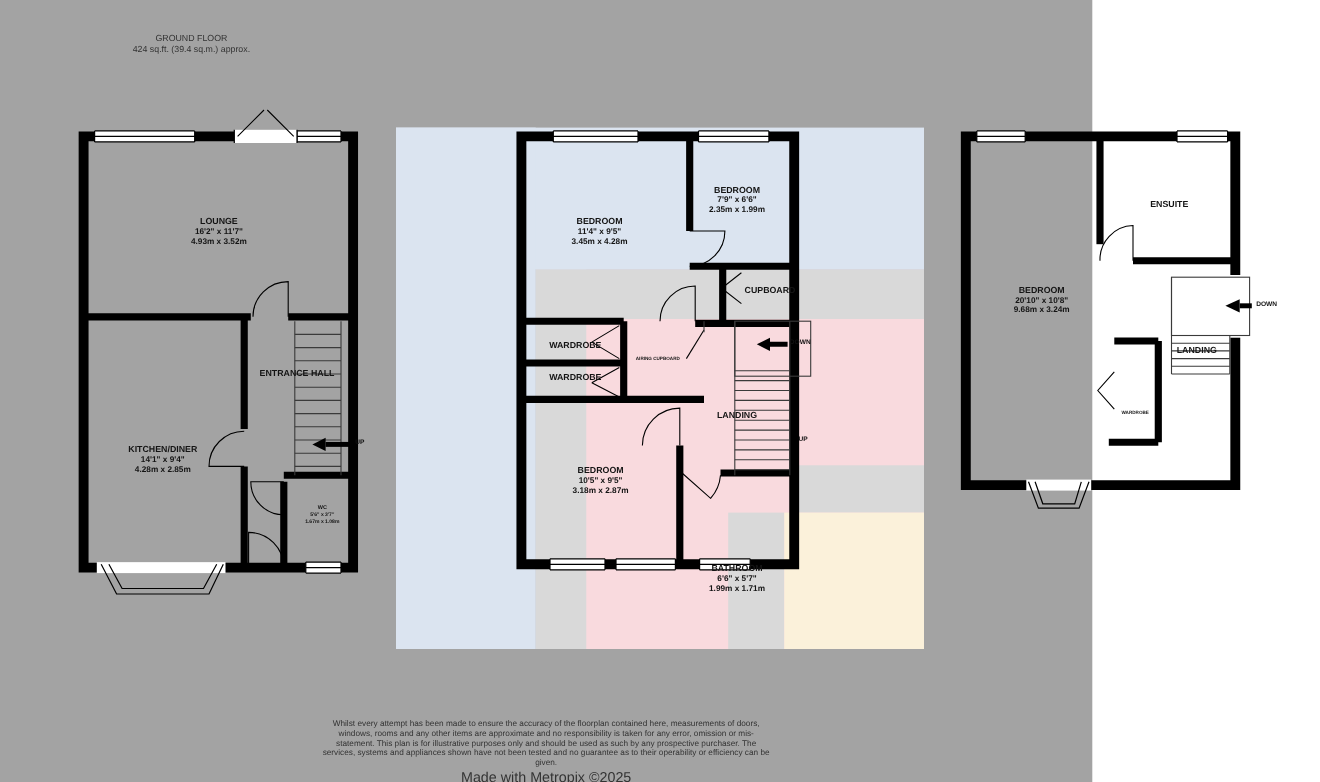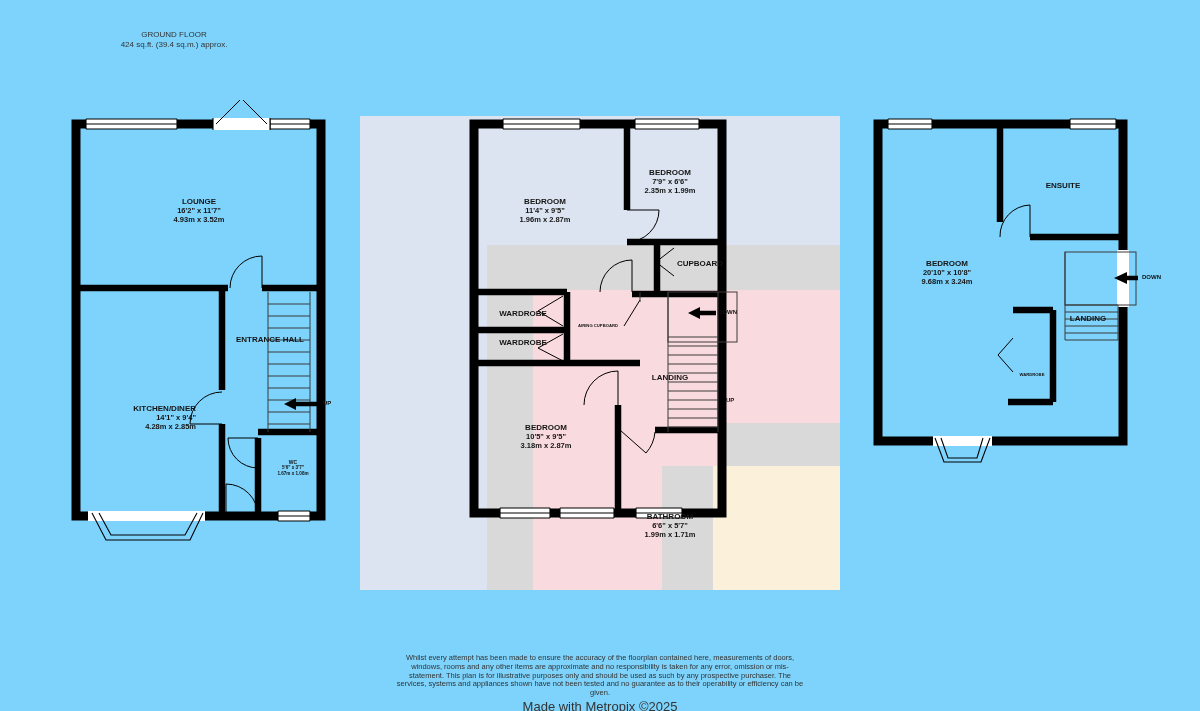--- a/index.html
+++ b/index.html
@@ -1,17 +1,17 @@
 <!DOCTYPE html>
 <html><head>
 <meta charset="utf-8">
 <style>
   html,body{margin:0;padding:0;background:#fff;width:1200px;height:711px;overflow:hidden;
     font-family:"Liberation Sans",sans-serif;}
-  .canvas{position:relative;width:1200px;height:711px;background:#7dd3fc;}
+  .canvas{position:relative;width:993px;height:711px;background:#a3a3a3;}
   .floor-header{position:absolute;text-align:center;font-size:8px;line-height:9.5px;color:#333;width:200px;}
   .underlay{position:absolute;}
   .u-pink{background:#f9dade;}
   .u-gray{background:#d9d9d9;}
   .u-blue{background:#dbe4f0;}
   .u-cream{background:#fbf1da;}
   svg.plan{position:absolute;}
   .wall9{stroke:#000;stroke-width:9;fill:none;}
   .wall7{stroke:#000;stroke-width:6.5;fill:none;}
   .w{stroke:#000;stroke-width:1.1;fill:none;}
@@ -155,39 +155,39 @@
       <path class="arr" d="M1138 278H1127"></path>
       <polygon fill="#000" points="1114,278 1127,272 1127,284"></polygon>
     </g>
   </svg>
 
   <div class="room-label" style="left:139px;top:197px;width:120px;">
     <div class="rn">LOUNGE</div>
     <div class="rd">16'2" x 11'7"</div>
     <div class="rd">4.93m x 3.52m</div>
   </div>
-  <div class="room-label" style="left:76px;top:404px;width:120px;text-align:right;">
+  <div class="room-label" style="left:88px;top:404px;width:120px;">
     <div class="rn">KITCHEN/DINER</div>
     <div class="rd">14'1" x 9'4"</div>
     <div class="rd">4.28m x 2.85m</div>
   </div>
   <div class="room-label" style="left:212px;top:335px;width:116px;">
     <div class="rn">ENTRANCE HALL</div>
   </div>
   <div class="room-label sm" style="left:257px;top:459px;width:72px;">
     <div class="rn">WC</div>
     <div class="rd">5'6" x 3'7"</div>
     <div class="rd">1.67m x 1.08m</div>
   </div>
   <div class="dir" style="left:323px;top:400px;">UP</div>
 
   <div class="room-label" style="left:485px;top:197px;width:120px;">
     <div class="rn">BEDROOM</div>
     <div class="rd">11'4" x 9'5"</div>
-    <div class="rd">1.96m x 2.87m</div>
+    <div class="rd">3.45m x 4.28m</div>
   </div>
   <div class="room-label" style="left:610px;top:168px;width:120px;">
     <div class="rn">BEDROOM</div>
     <div class="rd">7'9" x 6'6"</div>
     <div class="rd">2.35m x 1.99m</div>
   </div>
   <div class="room-label" style="left:664px;top:259px;width:72px;">
     <div class="rn">CUPBOARD</div>
   </div>
   <div class="room-label" style="left:487px;top:309px;width:72px;">

